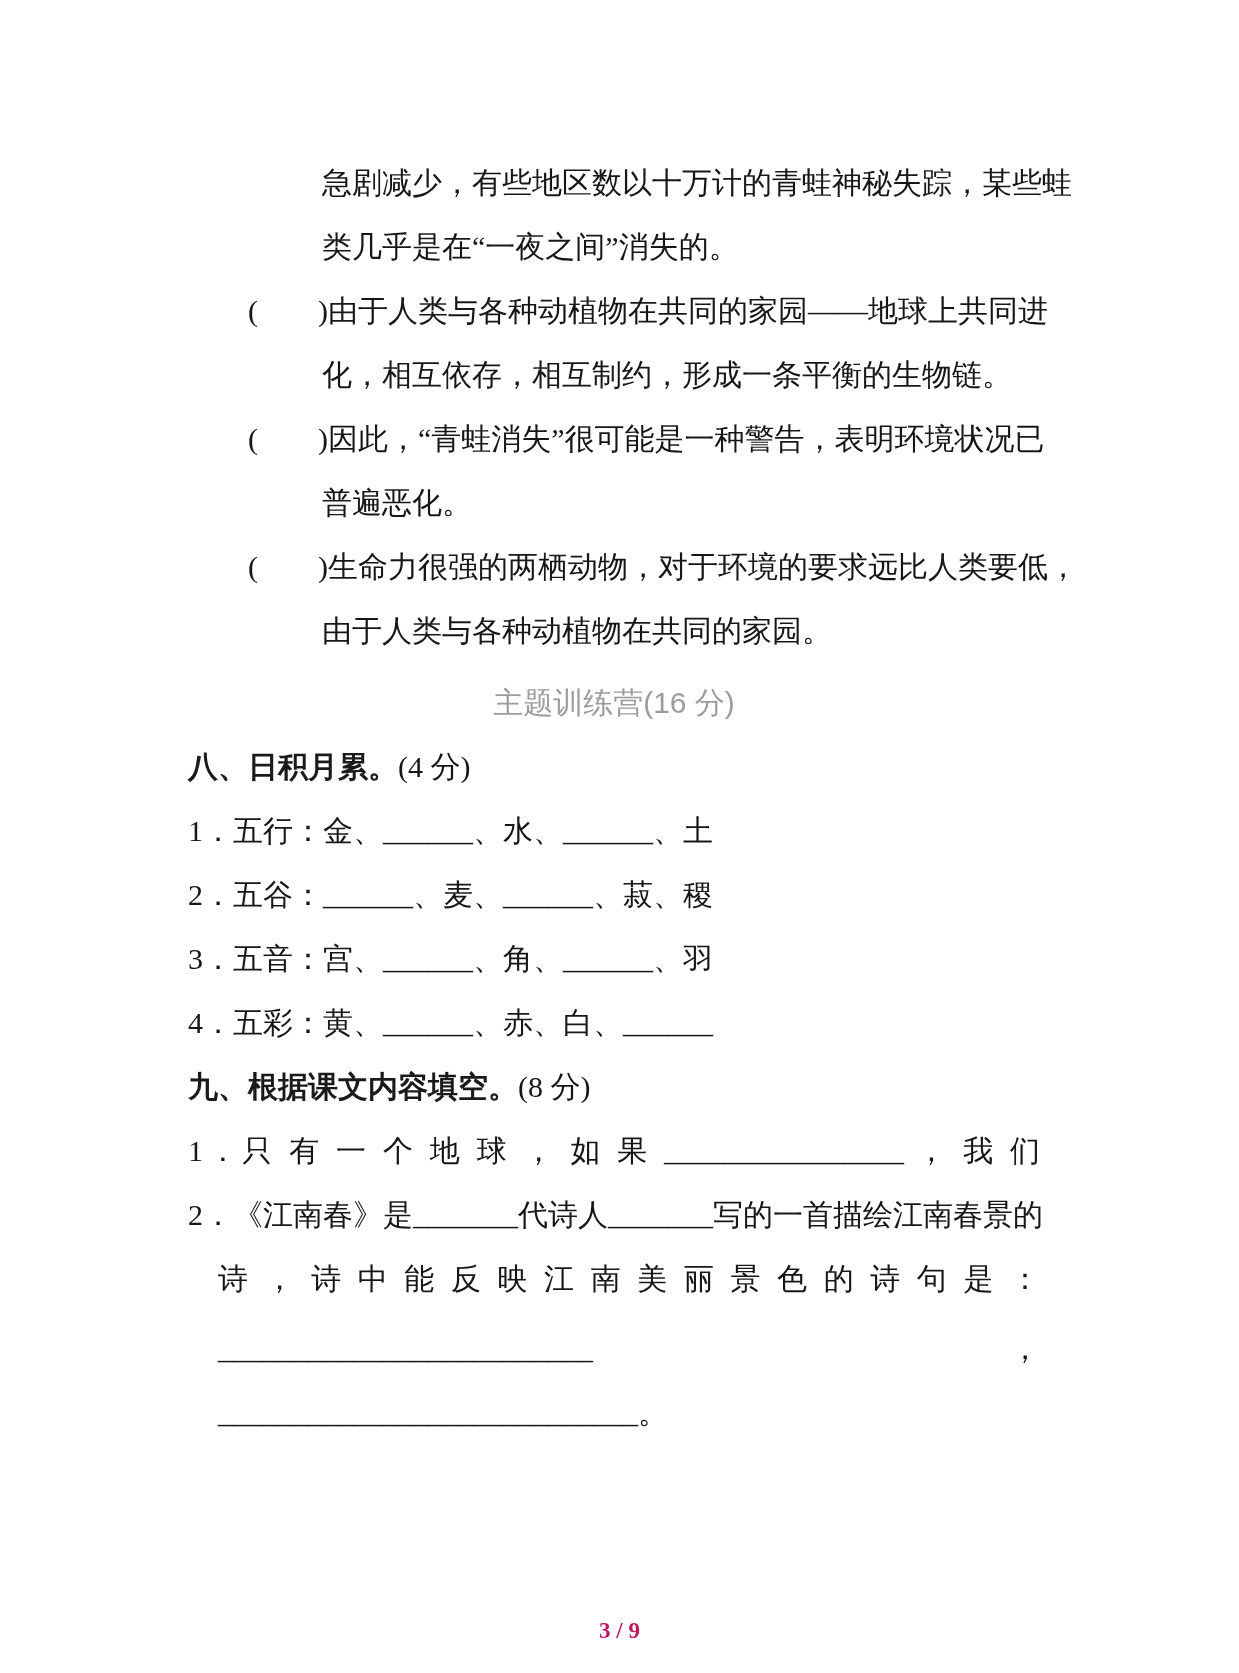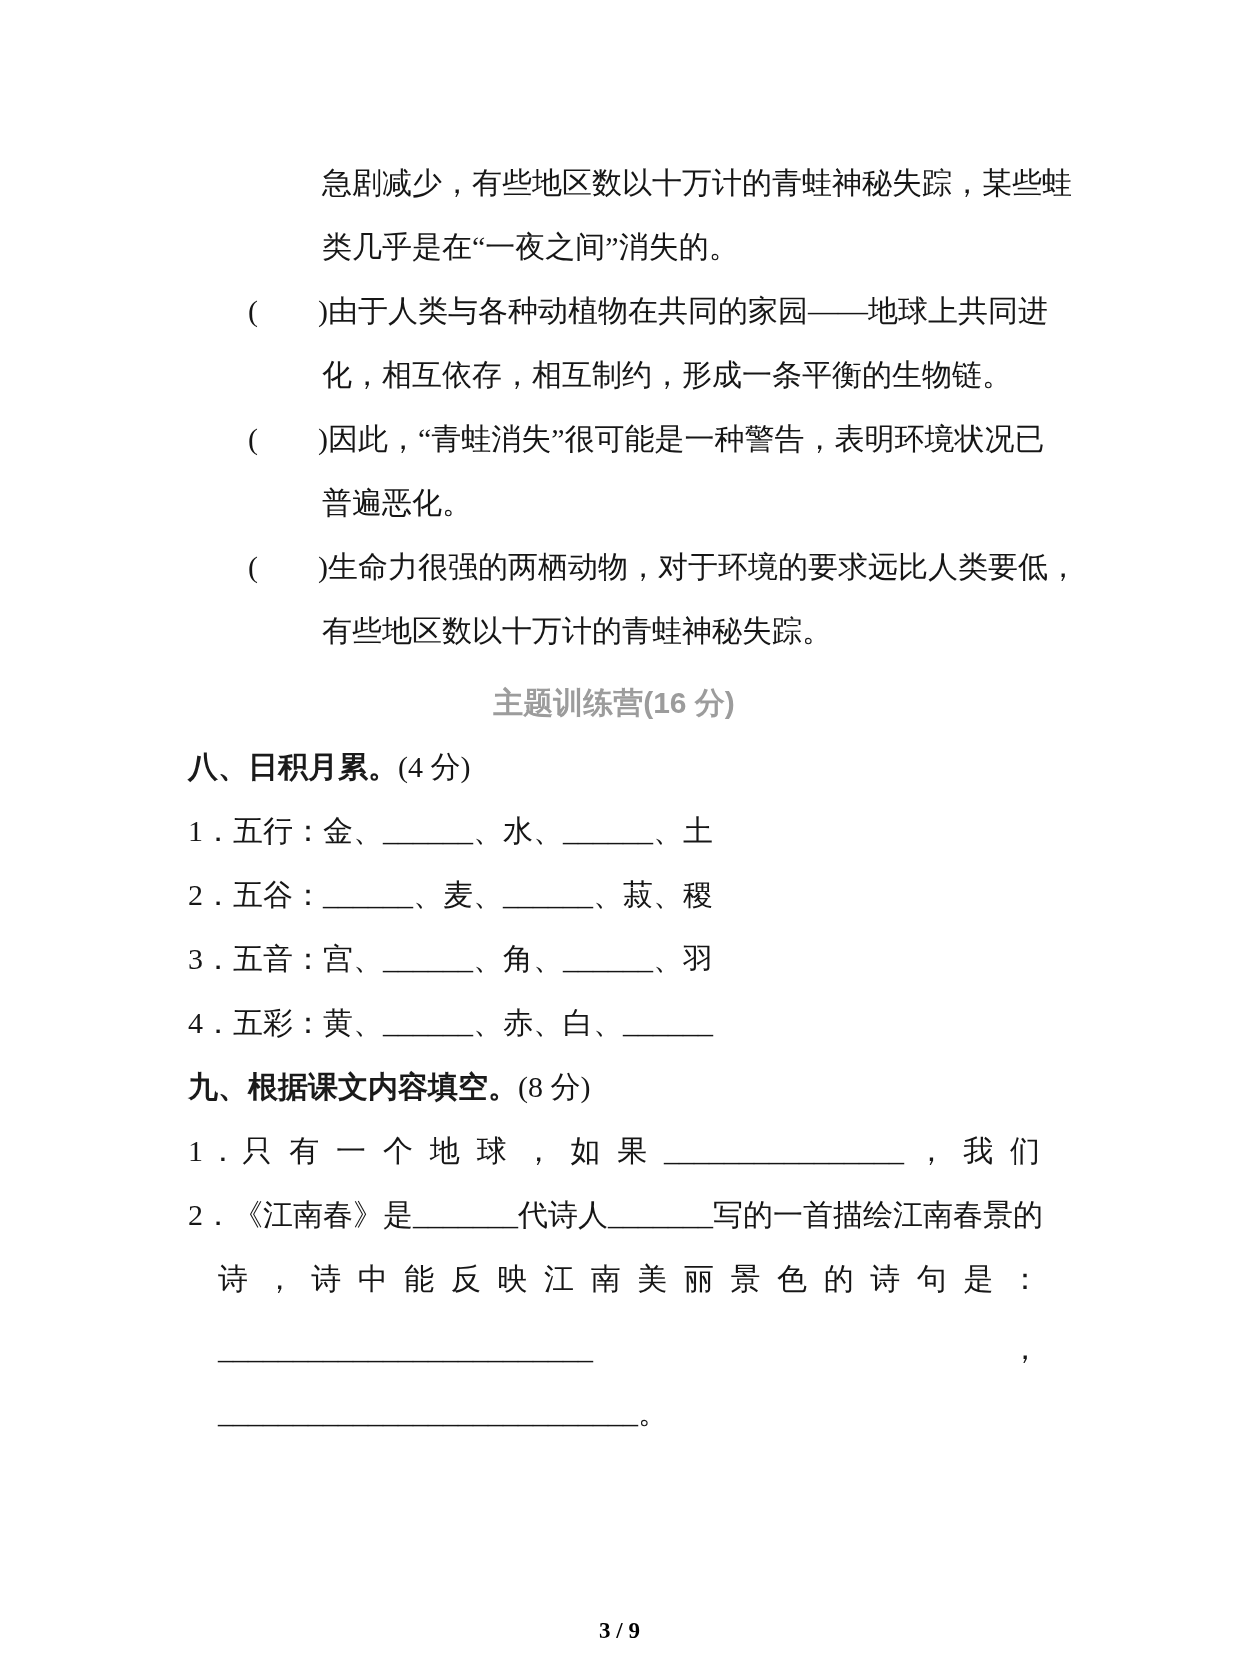--- a/index.html
+++ b/index.html
@@ -26,21 +26,20 @@
   .indent-30  { margin-left: 30px; }
   .bracket { letter-spacing: 0; }
   .justify-line {
     text-align: justify;
     text-align-last: justify;
     white-space: normal;
   }
   .banner-line {
     text-align: center;
     margin-top: 8px;
-    font-weight: bold;
   }
   .banner-text {
     font-family: "Liberation Sans", "DejaVu Sans", sans-serif;
     color: #9c9c9c;
     font-size: 30px;
   }
   .section-heading .title {
     font-family: Liberation Serif, serif;
     font-weight: bold;
     color: #1a1a1a;
@@ -58,21 +57,21 @@
   }
   .gap-top { margin-top: 8px; }
   .footer {
     position: absolute;
     left: 0; right: 0;
     top: 1618px;
     text-align: center;
     font-size: 23px;
     font-weight: bold;
     font-family: "Liberation Serif", "DejaVu Serif", serif;
-    color: #000000;
+    color: #be185d;
   }
 </style>
 </head>
 <body>
 
 <div class="page">
   <div class="content">
 
     <div class="line indent-134">急剧减少，有些地区数以十万计的青蛙神秘失踪，某些蛙</div>
     <div class="line indent-134">类几乎是在“一夜之间”消失的。</div>
@@ -83,21 +82,21 @@
     <div class="line indent-134">化，相互依存，相互制约，形成一条平衡的生物链。</div>
 
     <div class="line indent-60">
       <span class="bracket">(　　)</span><span>因此，“青蛙消失”很可能是一种警告，表明环境状况已</span>
     </div>
     <div class="line indent-134">普遍恶化。</div>
 
     <div class="line indent-60">
       <span class="bracket">(　　)</span><span>生命力很强的两栖动物，对于环境的要求远比人类要低，</span>
     </div>
-    <div class="line indent-134">有些地区数以十万计的青蛙神秘失踪。</div>
+    <div class="line indent-134">由于人类与各种动植物在共同的家园。</div>
 
     <div class="line banner-line">
       <span class="banner-text">主题训练营(16 分)</span>
     </div>
 
     <div class="line section-heading">
       <span class="title">八、日积月累。</span><span class="points">(4 分)</span>
     </div>
 
     <div class="line">1．五行：金、______、水、______、土</div>

